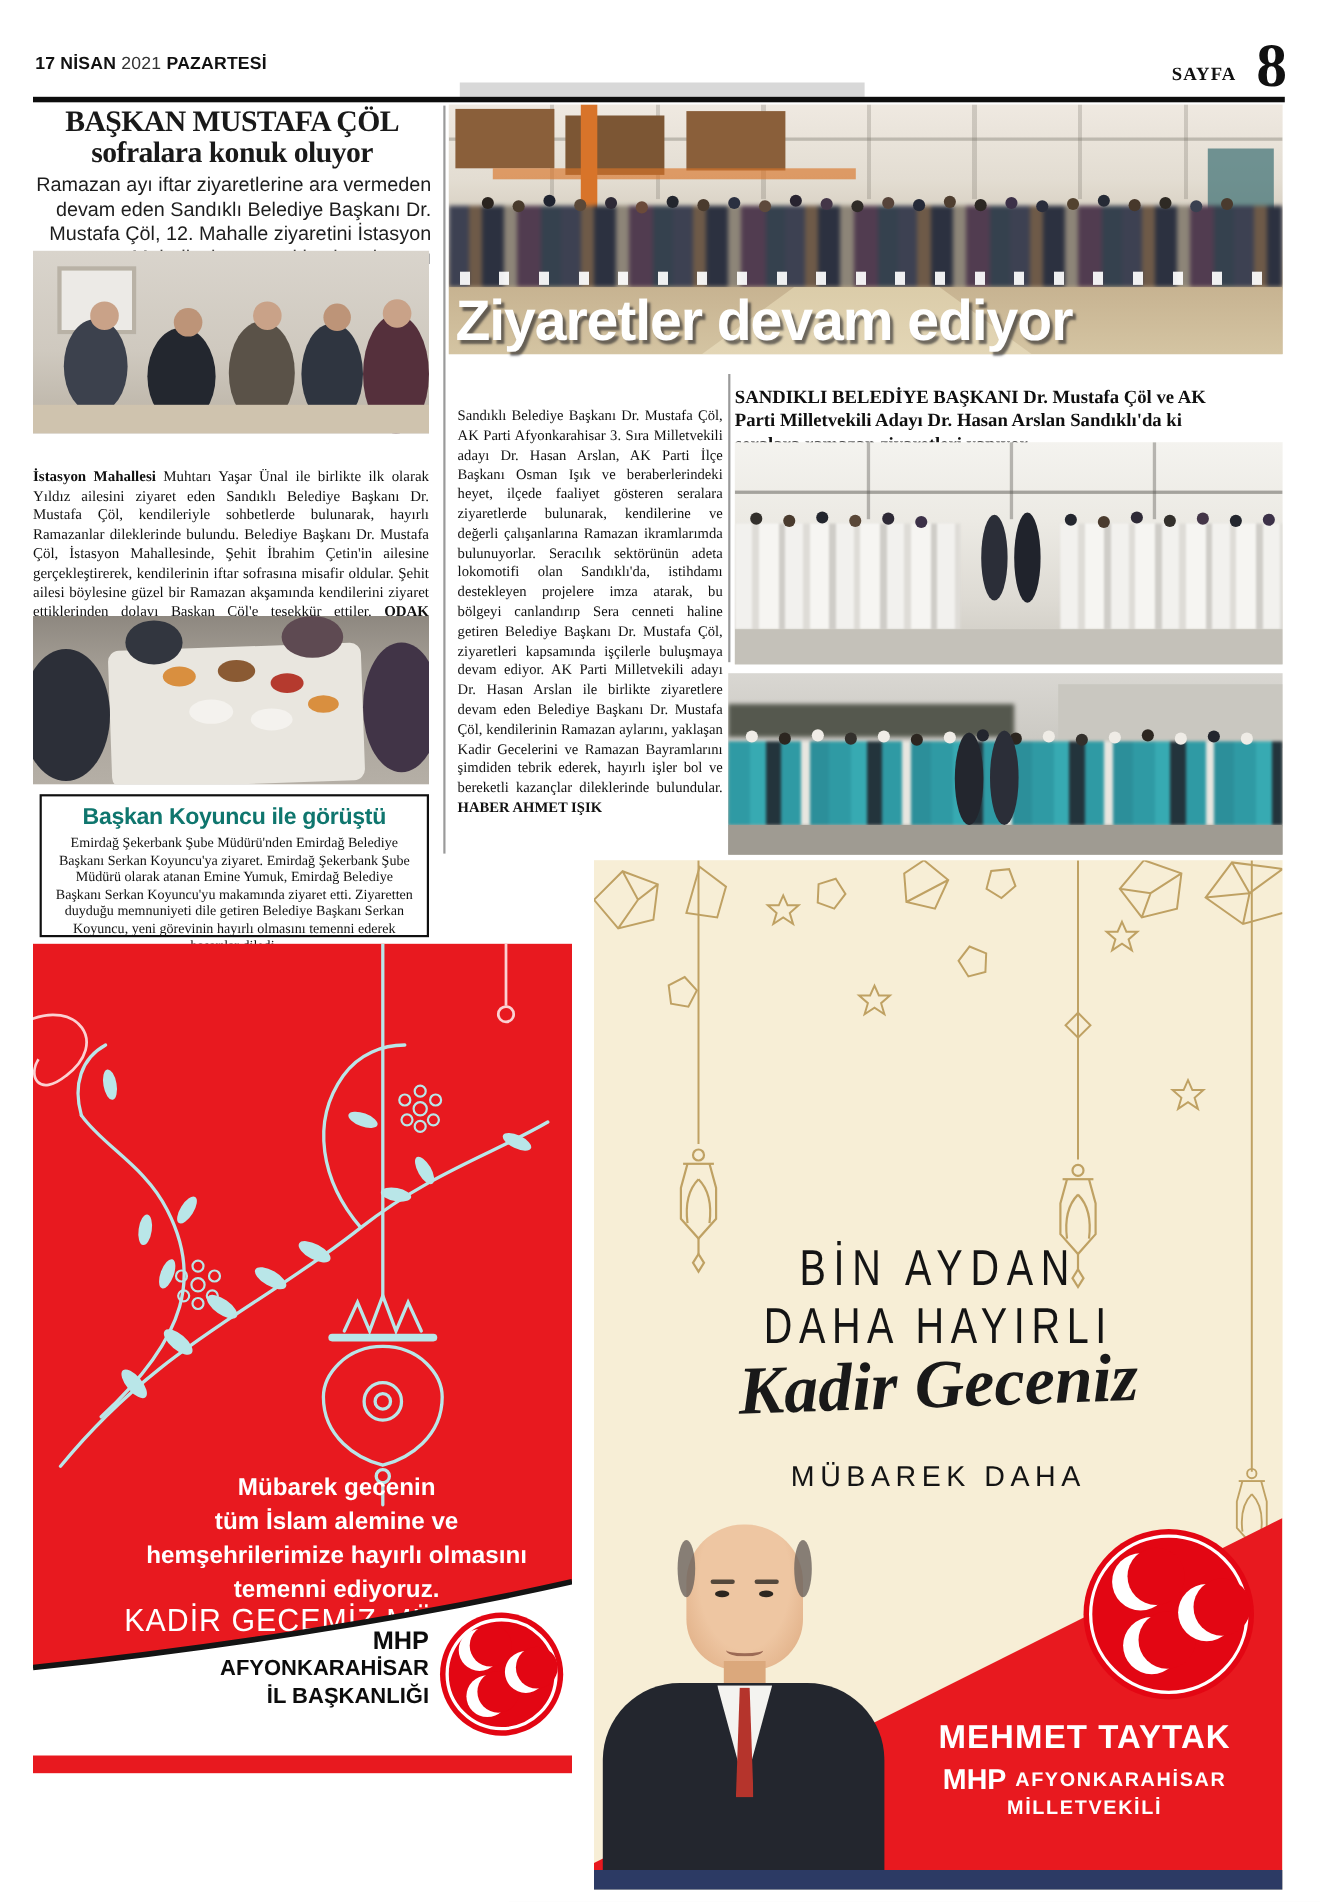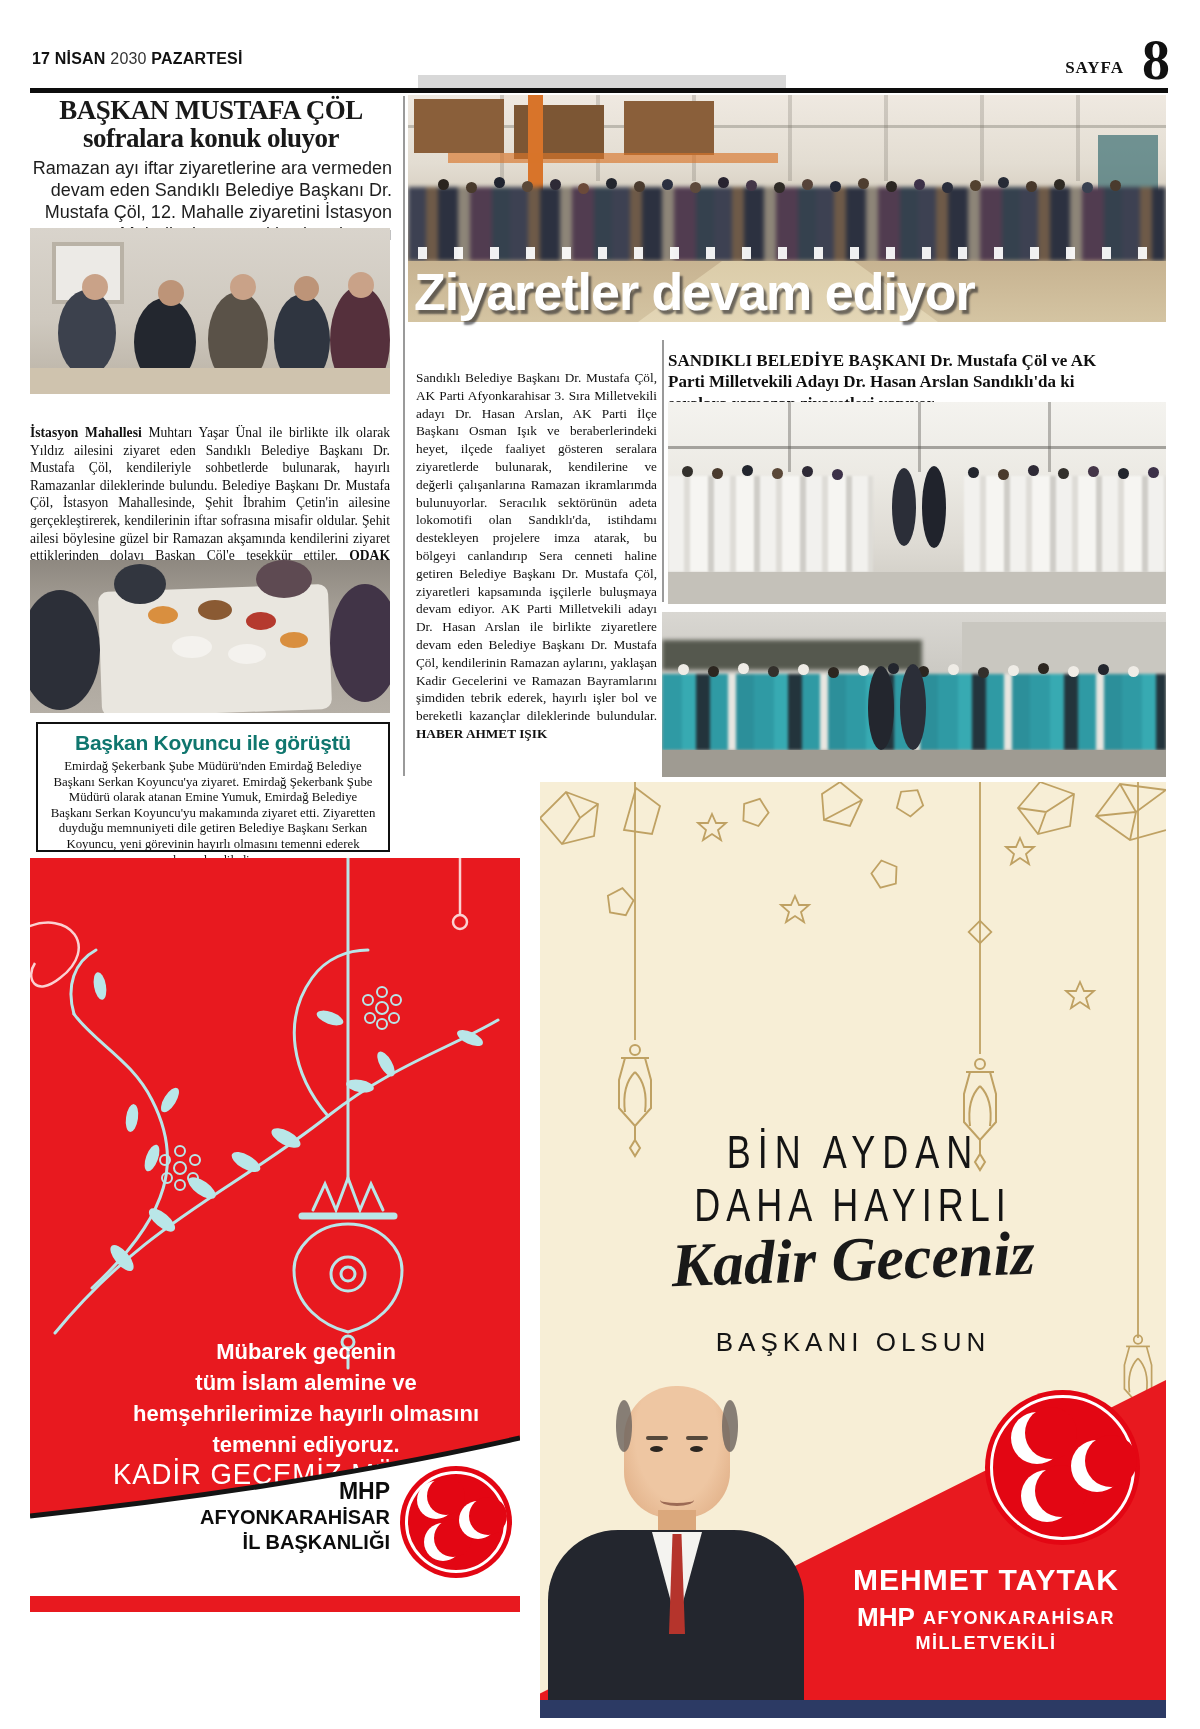--- a/index.html
+++ b/index.html
@@ -110,21 +110,21 @@
   .p-tie{position:absolute;left:129px;top:164px;width:16px;height:100px;background:#b5342c;clip-path:polygon(22% 0,78% 0,100% 100%,0 100%);}
 </style>
 </head>
 <body>
 
 <div class="page">
 
   <div class="abs masthead-bar"></div>
   <div class="abs date">
     <span>17 NİSAN</span>
-    <span class="yr">2030</span>
+    <span class="yr">2021</span>
     <span>PAZARTESİ</span>
   </div>
   <div class="abs sayfa-label">SAYFA</div>
   <div class="abs pagenum">8</div>
   <div class="abs header-rule"></div>
 
   <div class="abs vdiv" style="left:403px;top:96px;height:680px;"></div>
   <div class="abs vdiv" style="left:662px;top:340px;height:262px;"></div>
 
   <div class="abs a1-title">BAŞKAN MUSTAFA ÇÖL
@@ -323,21 +323,21 @@
       <use href="#st5" transform="translate(540,214)"></use>
       <use href="#pent" transform="translate(215,30) rotate(20)"></use>
       <use href="#pent" transform="translate(345,92) rotate(-15)"></use>
       <use href="#pent" transform="translate(80,120) rotate(10)"></use>
       <use href="#pent" transform="translate(370,20) rotate(32)"></use>
     </svg>
 
     <div class="abs ar-l1">BİN AYDAN</div>
     <div class="abs ar-l2">DAHA HAYIRLI</div>
     <div class="abs ar-script">Kadir Geceniz</div>
-    <div class="abs ar-l3">BAŞKANI OLSUN</div>
+    <div class="abs ar-l3">MÜBAREK DAHA</div>
 
     <div class="abs red-diag"></div>
 
     <div class="abs portrait">
       <div class="p-head"></div>
       <div class="p-hair" style="left:76px;"></div>
       <div class="p-hair" style="left:182px;"></div>
       <div class="p-brow" style="left:106px;"></div>
       <div class="p-brow" style="left:146px;"></div>
       <div class="p-eye" style="left:110px;"></div>

